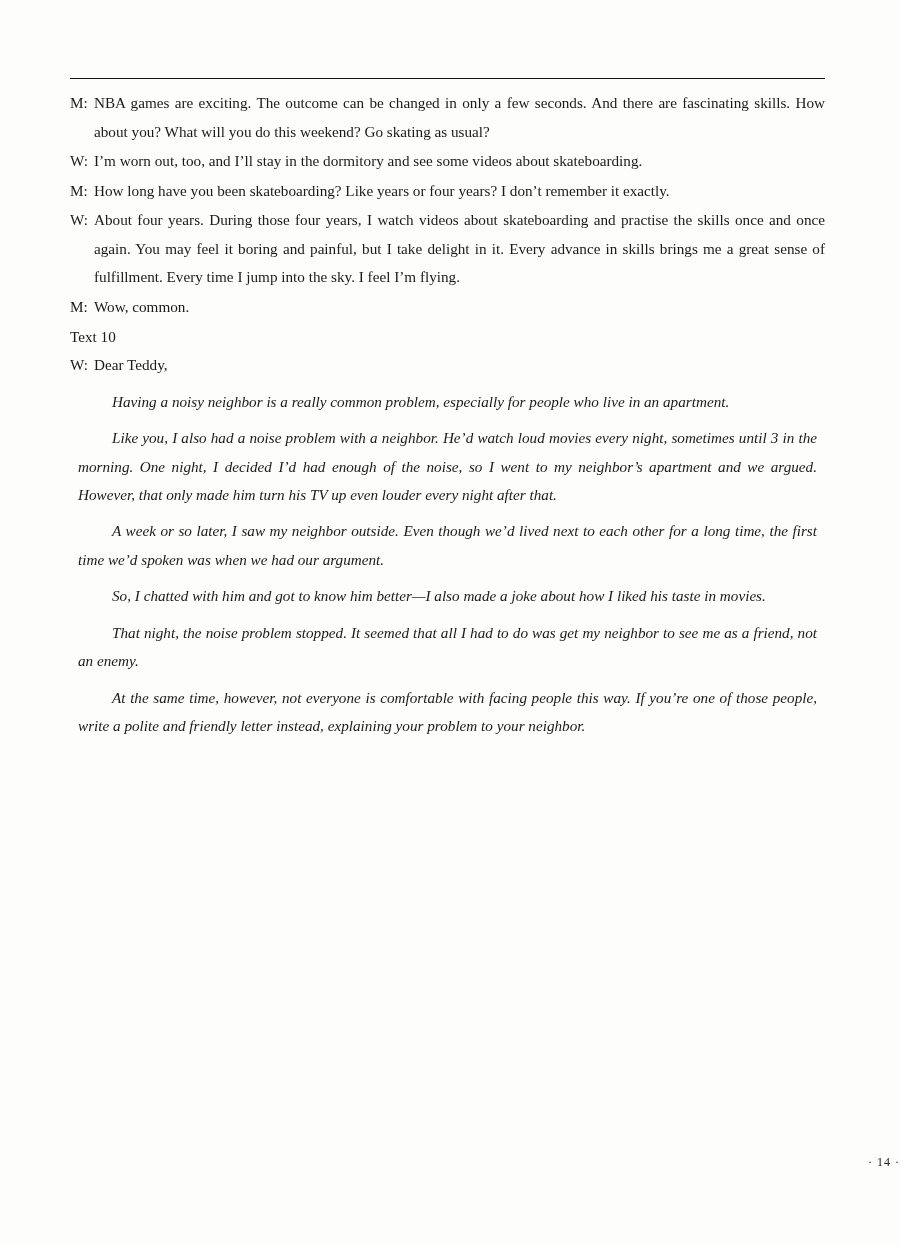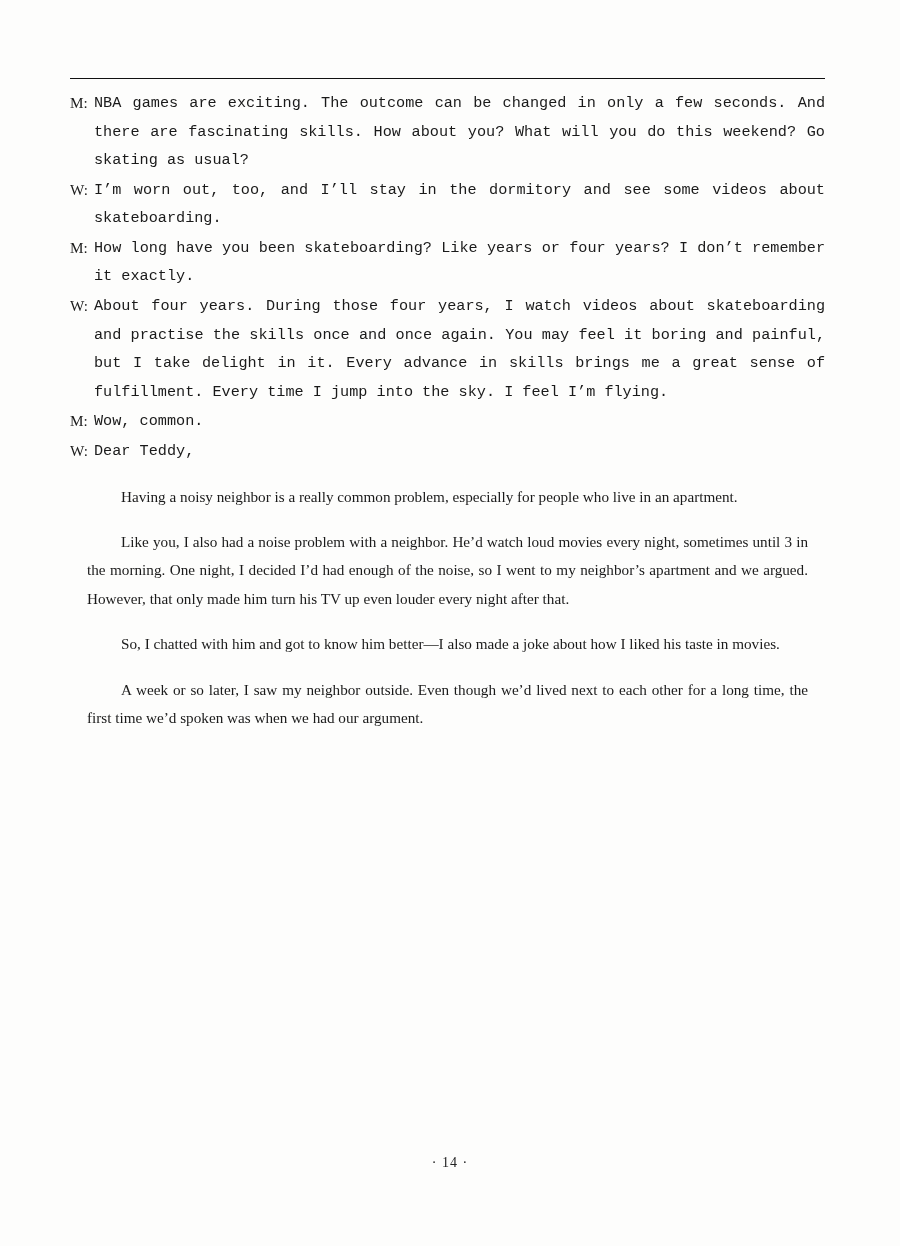--- a/index.html
+++ b/index.html
@@ -43,42 +43,42 @@
   .dlg-spk {
     flex: 0 0 auto;
     width: 22px;
     white-space: nowrap;
   }
   .dlg-text {
     flex: 1 1 auto;
     text-align: justify;
     text-justify: inter-word;
     padding-left: 2px;
-    font-family: Liberation Mono, monospace;
   }
   .plain-line {
     font-size: 15.2px;
     line-height: 1.88;
     margin: 0;
   }
   .para {
     font-size: 15.2px;
     line-height: 1.87;
-    margin: 17px;
+    margin: 8px;
     text-align: justify;
     text-justify: inter-word;
     text-indent: 34px;
+    font-style: italic;
   }
   .footer {
     position: absolute;
     left: 0;
     top: 1155px;
     width: 900px;
-    text-align: center;
-    font-size: 14px;
+    text-align: right;
+    font-size: 12px;
     letter-spacing: 1px;
     color: #222;
   }
 </style>
 </head>
 <body>
 
 <div class="page">
 
   <div class="content">
@@ -103,28 +103,31 @@
     <div class="dlg-line">
       <span class="dlg-spk">W:</span>
       <span class="dlg-text">About four years. During those four years, I watch videos about skateboarding and practise the skills once and once again. You may feel it boring and painful, but I take delight in it. Every advance in skills brings me a great sense of fulfillment. Every time I jump into the sky. I feel I’m flying.</span>
     </div>
 
     <div class="dlg-line">
       <span class="dlg-spk">M:</span>
       <span class="dlg-text">Wow, common.</span>
     </div>
 
+    <p class="plain-line">Text 10</p>
 
     <div class="dlg-line">
       <span class="dlg-spk">W:</span>
       <span class="dlg-text">Dear Teddy,</span>
     </div>
 
     <p class="para">Having a noisy neighbor is a really common problem, especially for people who live in an apartment.</p>
     <p class="para">Like you, I also had a noise problem with a neighbor. He’d watch loud movies every night, sometimes until 3 in the morning. One night, I decided I’d had enough of the noise, so I went to my neighbor’s apartment and we argued. However, that only made him turn his TV up even louder every night after that.</p>
+    <p class="para">A week or so later, I saw my neighbor outside. Even though we’d lived next to each other for a long time, the first time we’d spoken was when we had our argument.</p>
     <p class="para">So, I chatted with him and got to know him better—I also made a joke about how I liked his taste in movies.</p>
-    <p class="para">A week or so later, I saw my neighbor outside. Even though we’d lived next to each other for a long time, the first time we’d spoken was when we had our argument.</p>
+    <p class="para">That night, the noise problem stopped. It seemed that all I had to do was get my neighbor to see me as a friend, not an enemy.</p>
+    <p class="para">At the same time, however, not everyone is comfortable with facing people this way. If you’re one of those people, write a polite and friendly letter instead, explaining your problem to your neighbor.</p>
 
   </div>
 
   <div class="footer">· 14 ·</div>
 
 </div>
 
 </body></html>

